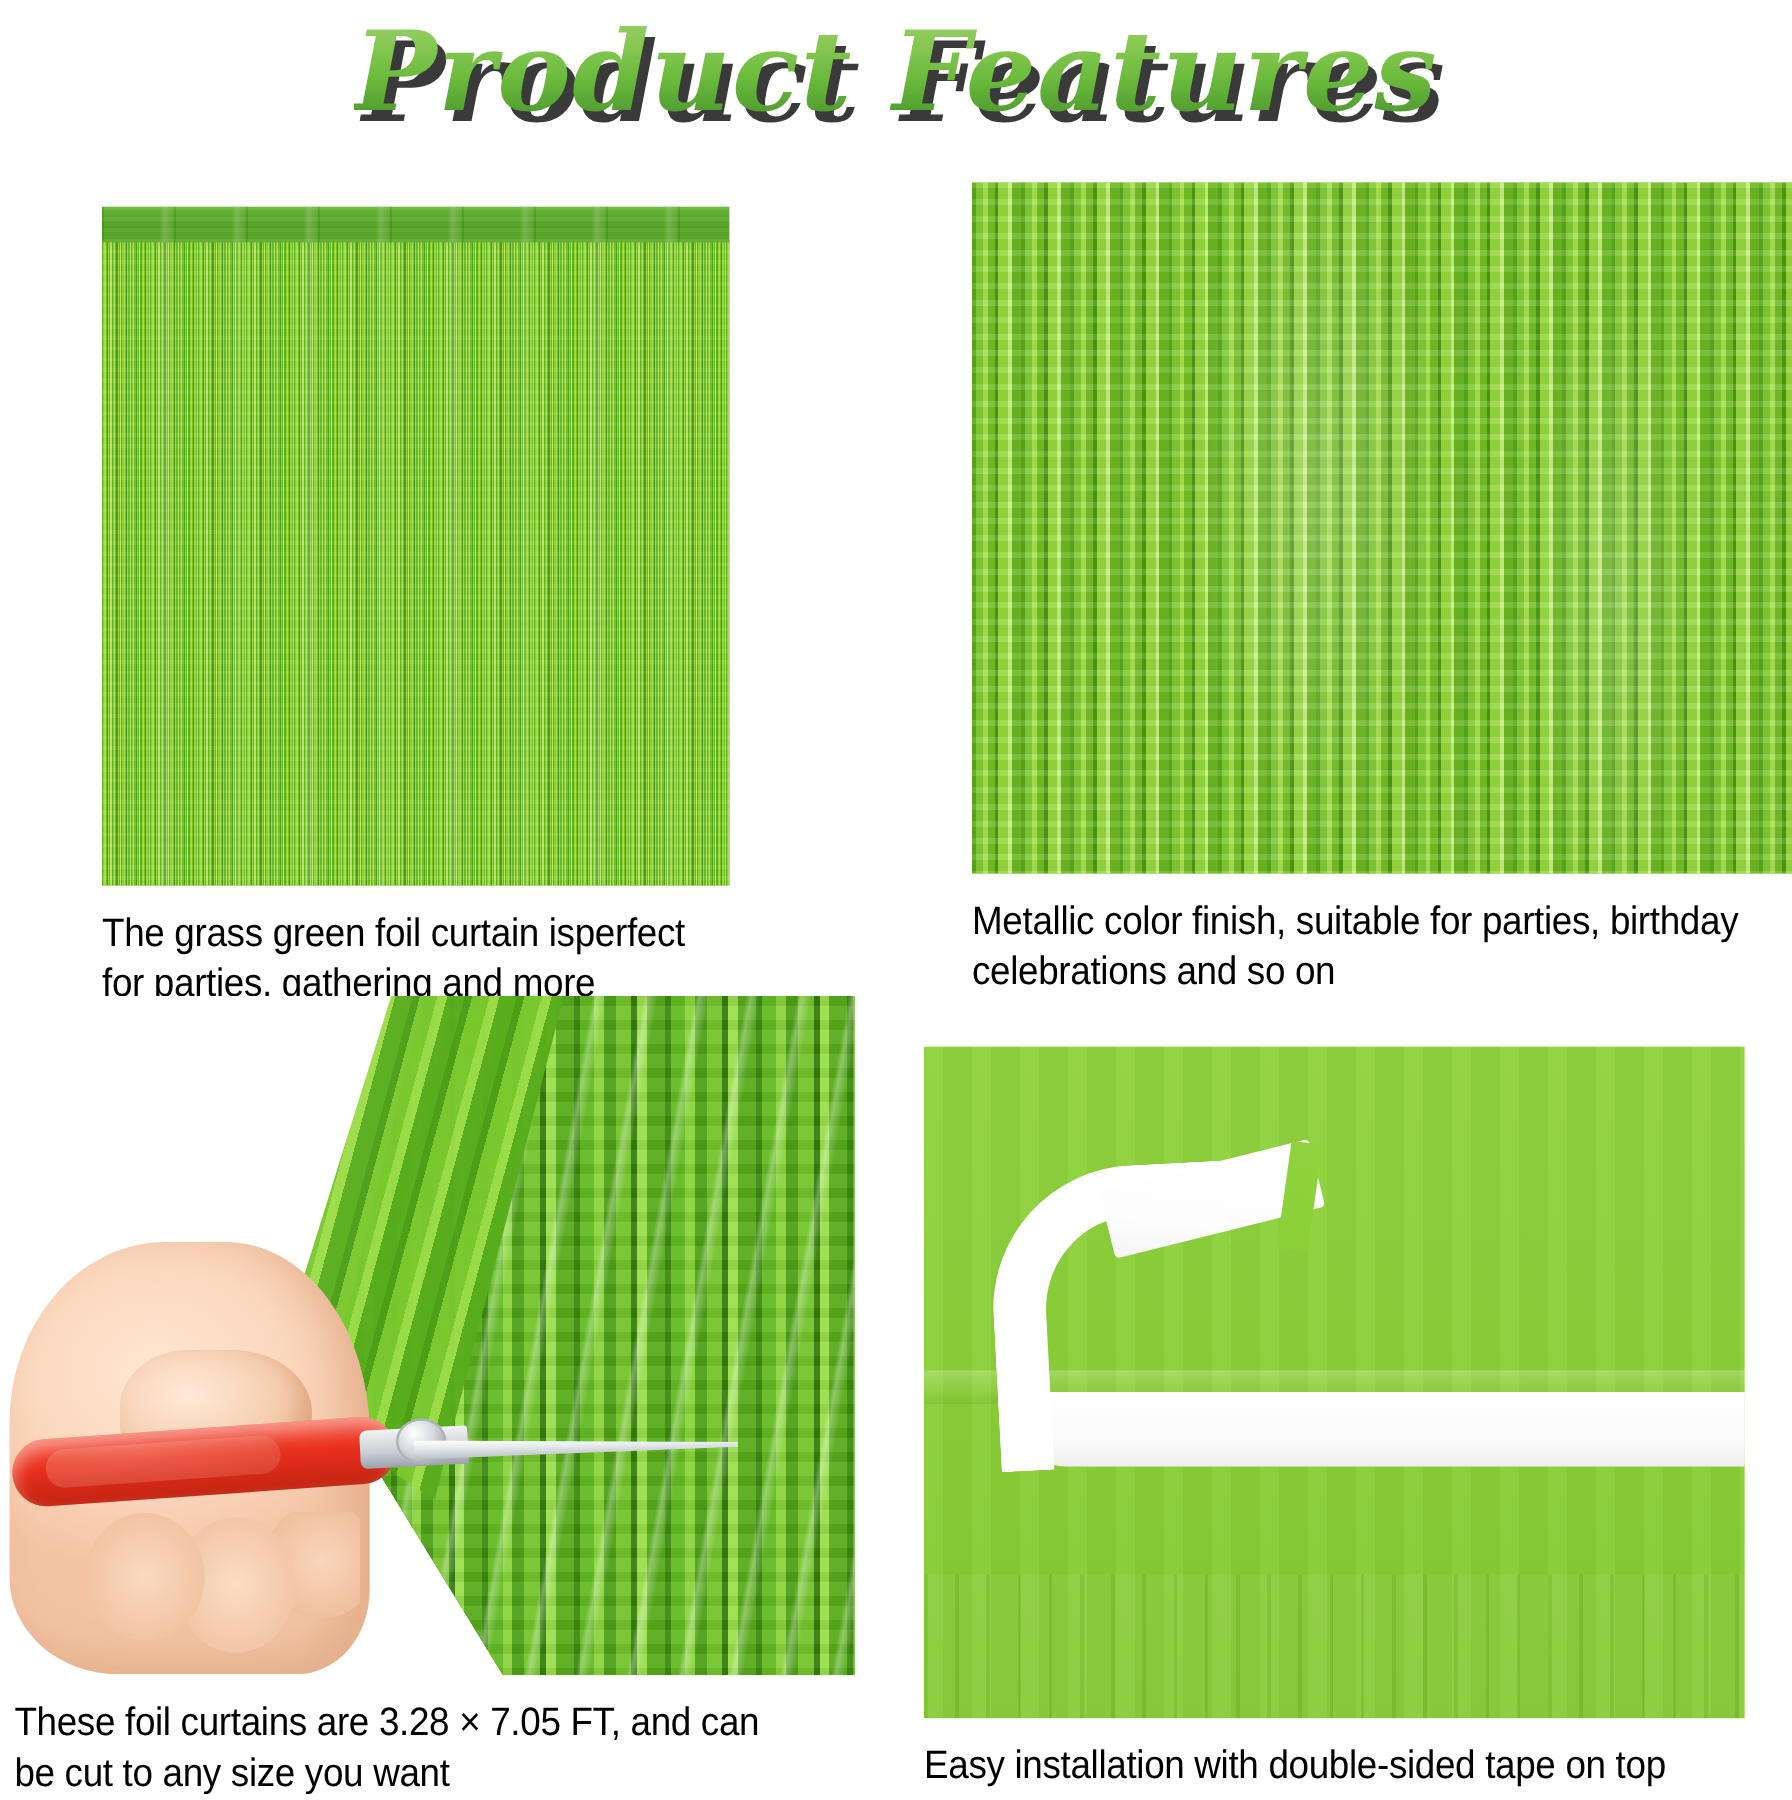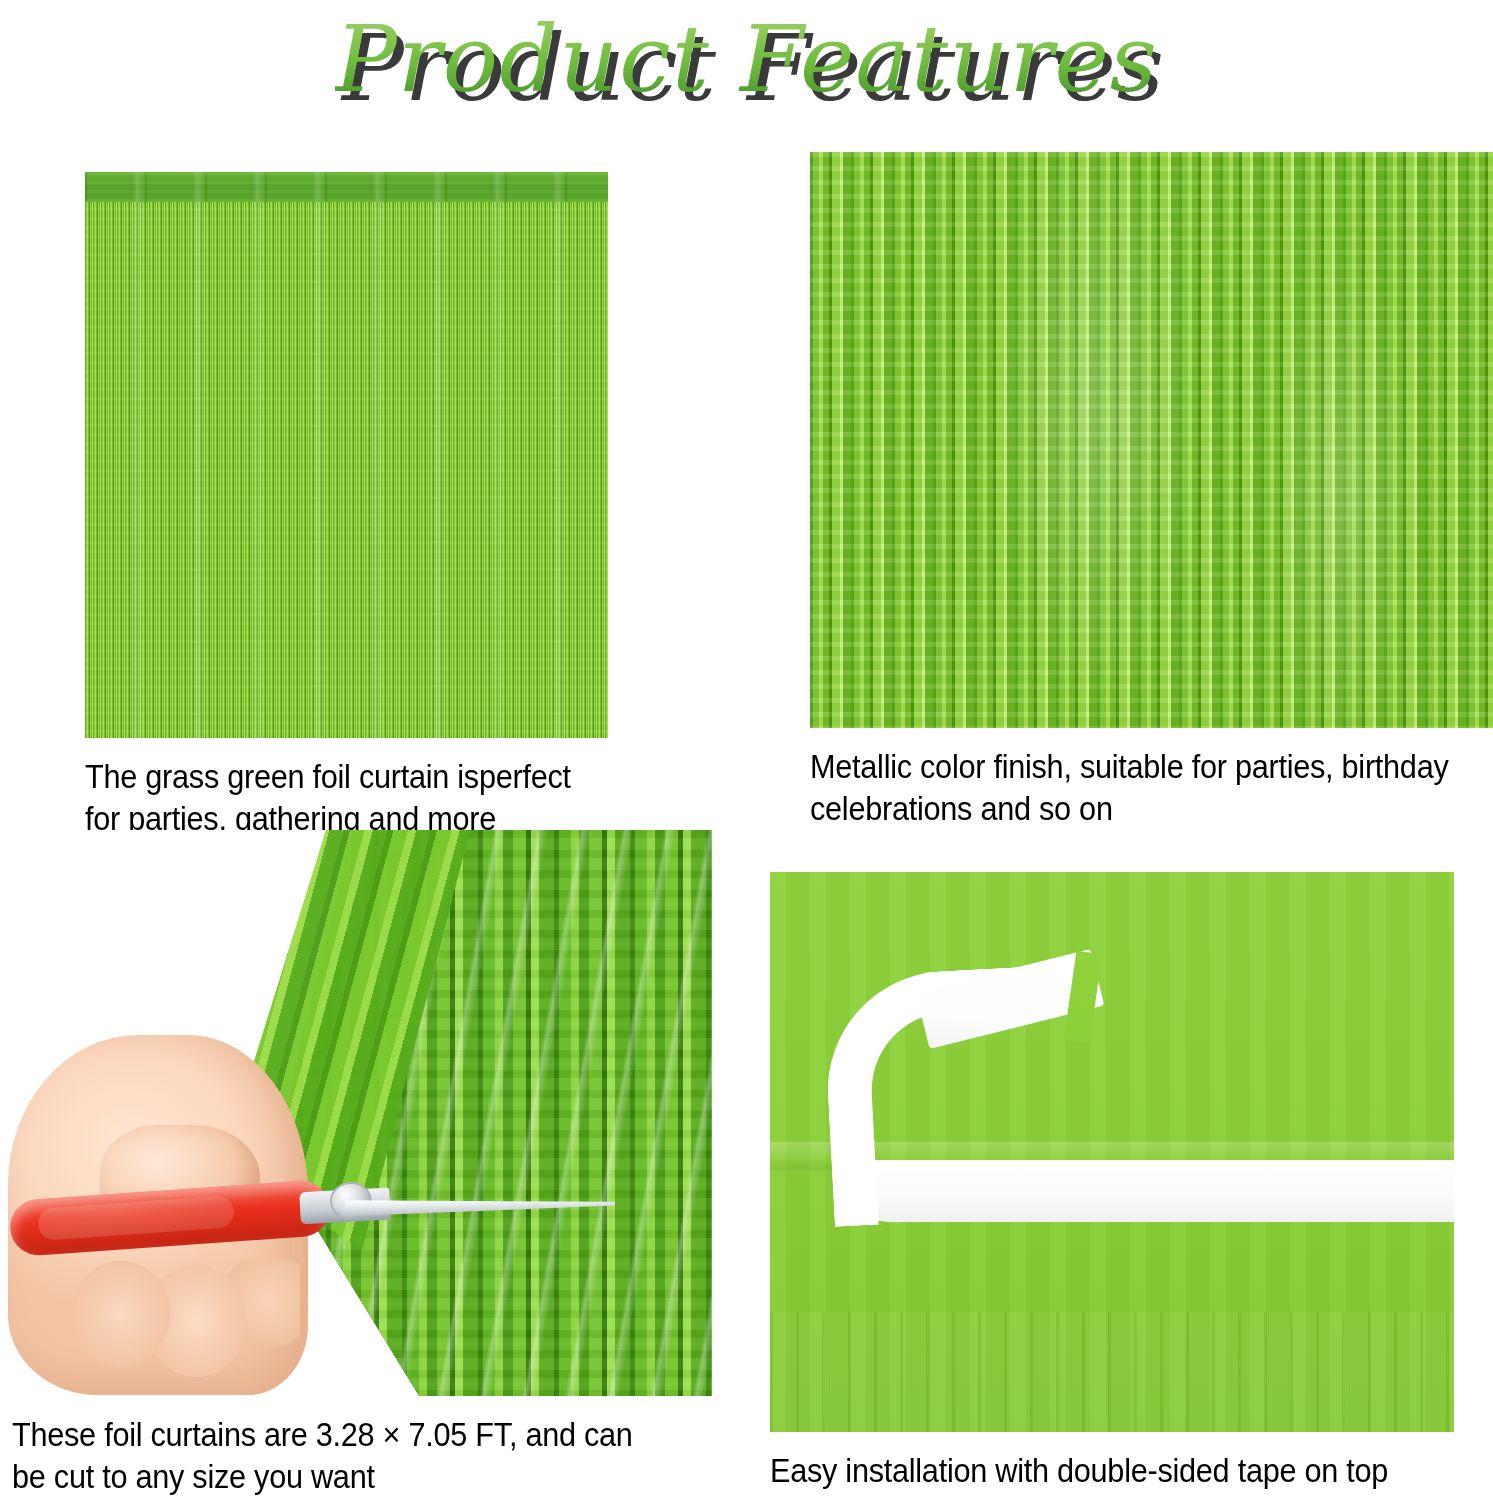--- a/index.html
+++ b/index.html
@@ -26,21 +26,21 @@
     align-items: center;
     justify-content: center;
   }
   .title-stack {
     position: relative;
     display: inline-block;
   }
   .title-text {
     font-family: "DejaVu Serif", serif;
     font-style: italic;
-    font-weight: normal;
+    font-weight: bold;
     font-size: 92px;
     letter-spacing: 1px;
     white-space: nowrap;
     line-height: 1.05;
     margin: 0;
     text-align: right;
   }
   .title-shadow {
     position: absolute;
     left: 7px;

